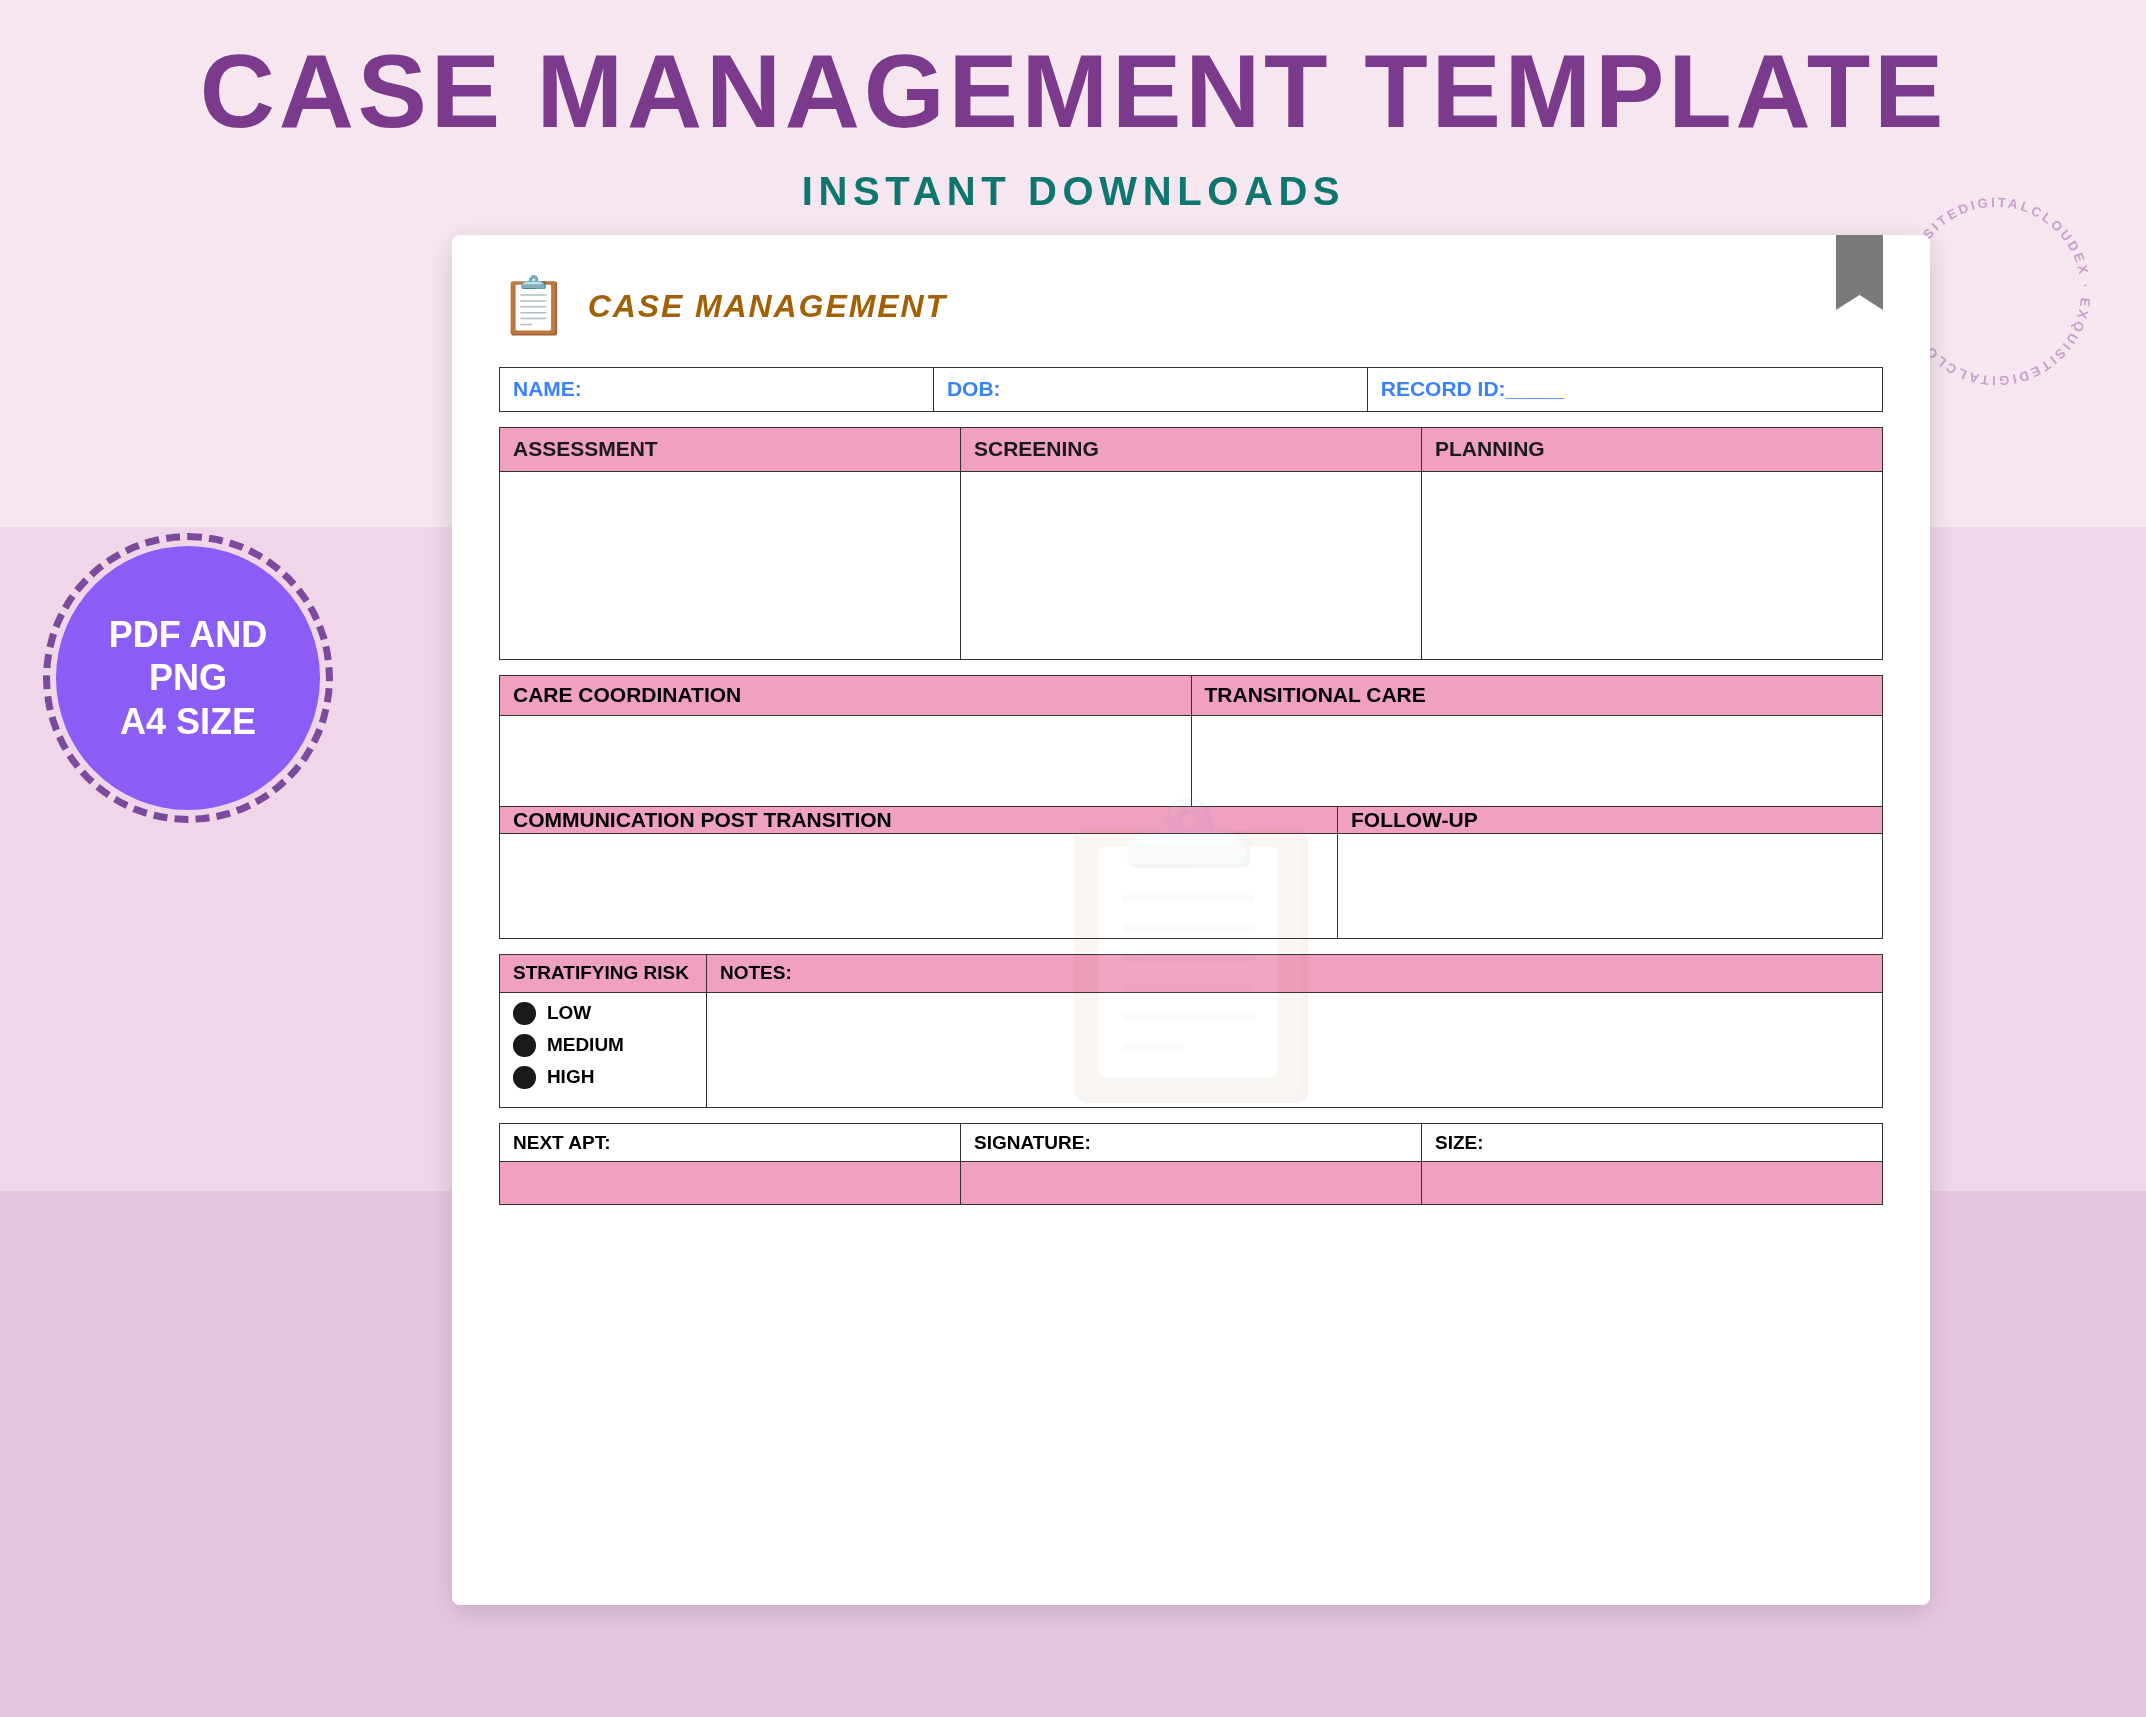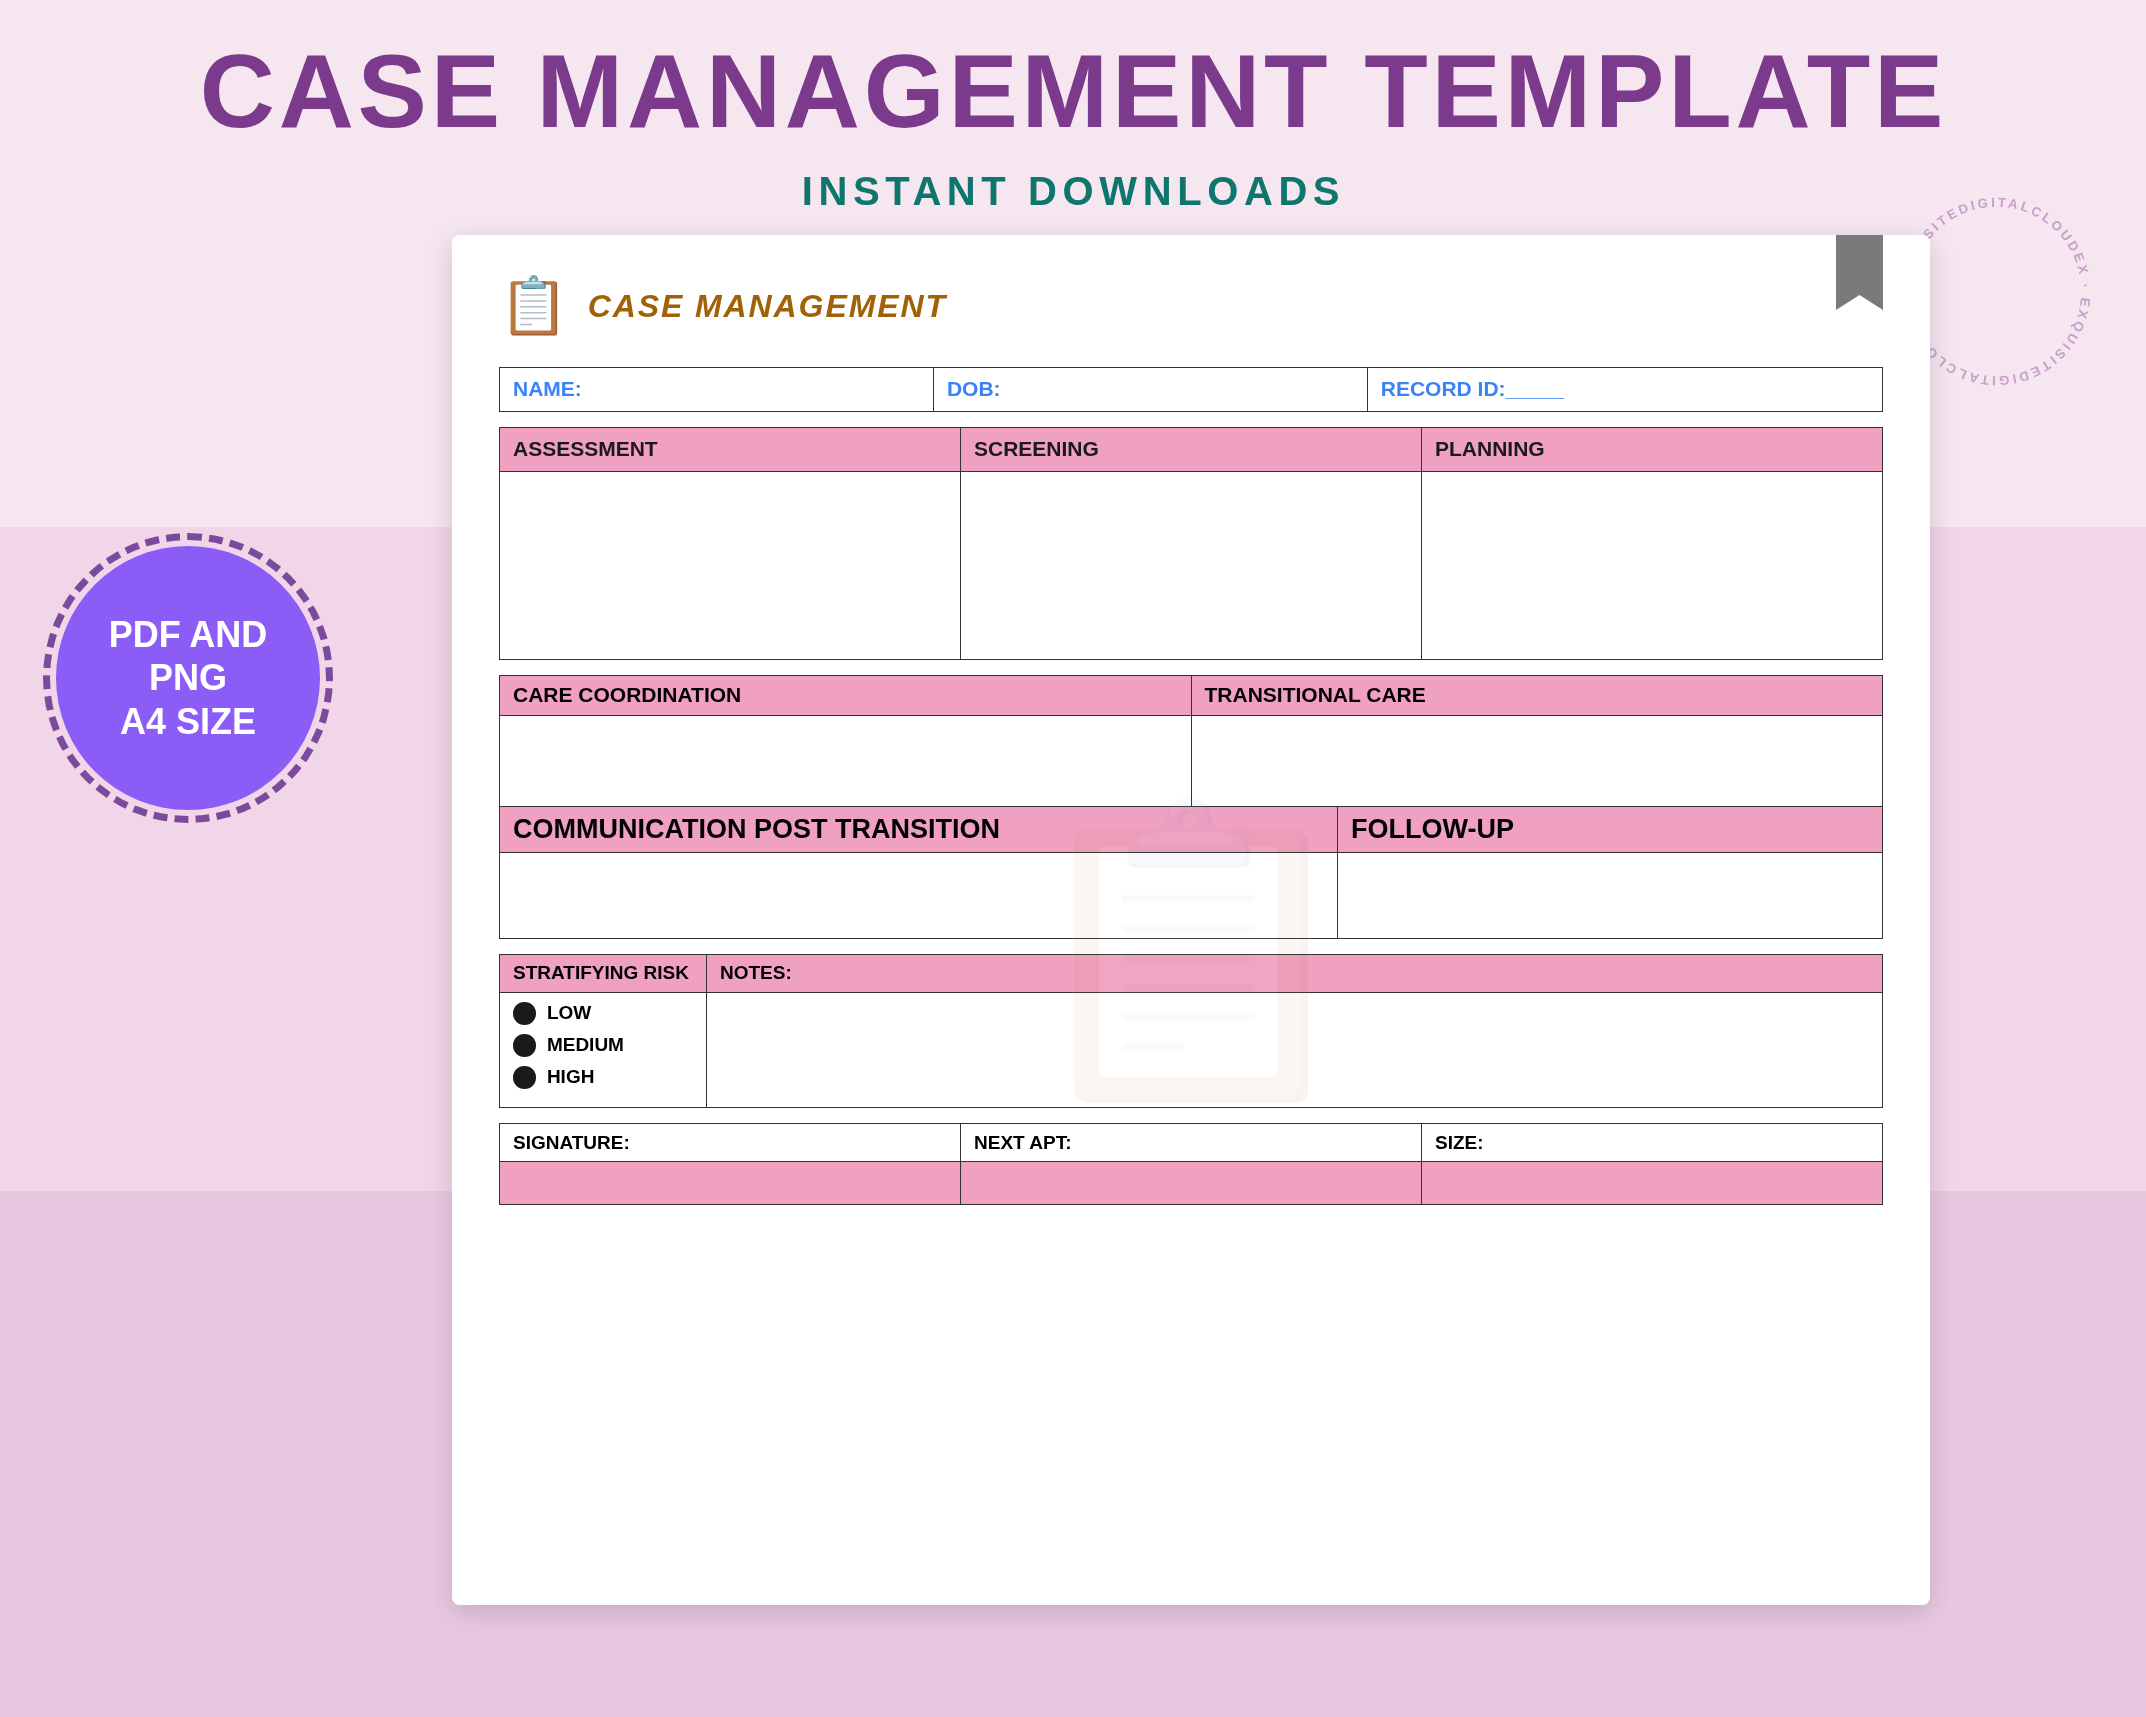--- a/index.html
+++ b/index.html
@@ -232,23 +232,23 @@
     .comm-left {
       flex: 1;
       border-right: 1.9px solid #333;
     }
 
     .comm-right {
       flex: 0.65;
     }
 
     .comm-header {
-      padding: 7px 13px;
-      background: #f0a0c0;
-      font-size: 27px;
+      padding: 1px 13px;
+      background: #f0a0c0;
+      font-size: 21px;
       font-weight: 700;
       border-bottom: 1.9px solid #333;
     }
 
     
     .risk-notes-row {
       display: flex;
       border: 1.9px solid #333;
       margin-bottom: 15px;
       min-height: 151px;
@@ -460,22 +460,22 @@
       </div>
     </div>
     <div class="notes-cell">
       <div class="notes-header">NOTES:</div>
       <div style="min-height:94px;"></div>
     </div>
   </div>
 
   <div class="bottom-row">
     <div class="bottom-labels">
+      <div class="bottom-label-cell">NEXT APT:</div>
       <div class="bottom-label-cell">SIGNATURE:</div>
-      <div class="bottom-label-cell">NEXT APT:</div>
       <div class="bottom-label-cell">SIZE:</div>
     </div>
     <div class="bottom-values">
       <div class="bottom-value-cell"></div>
       <div class="bottom-value-cell"></div>
       <div class="bottom-value-cell"></div>
     </div>
   </div>
 
 </div>

